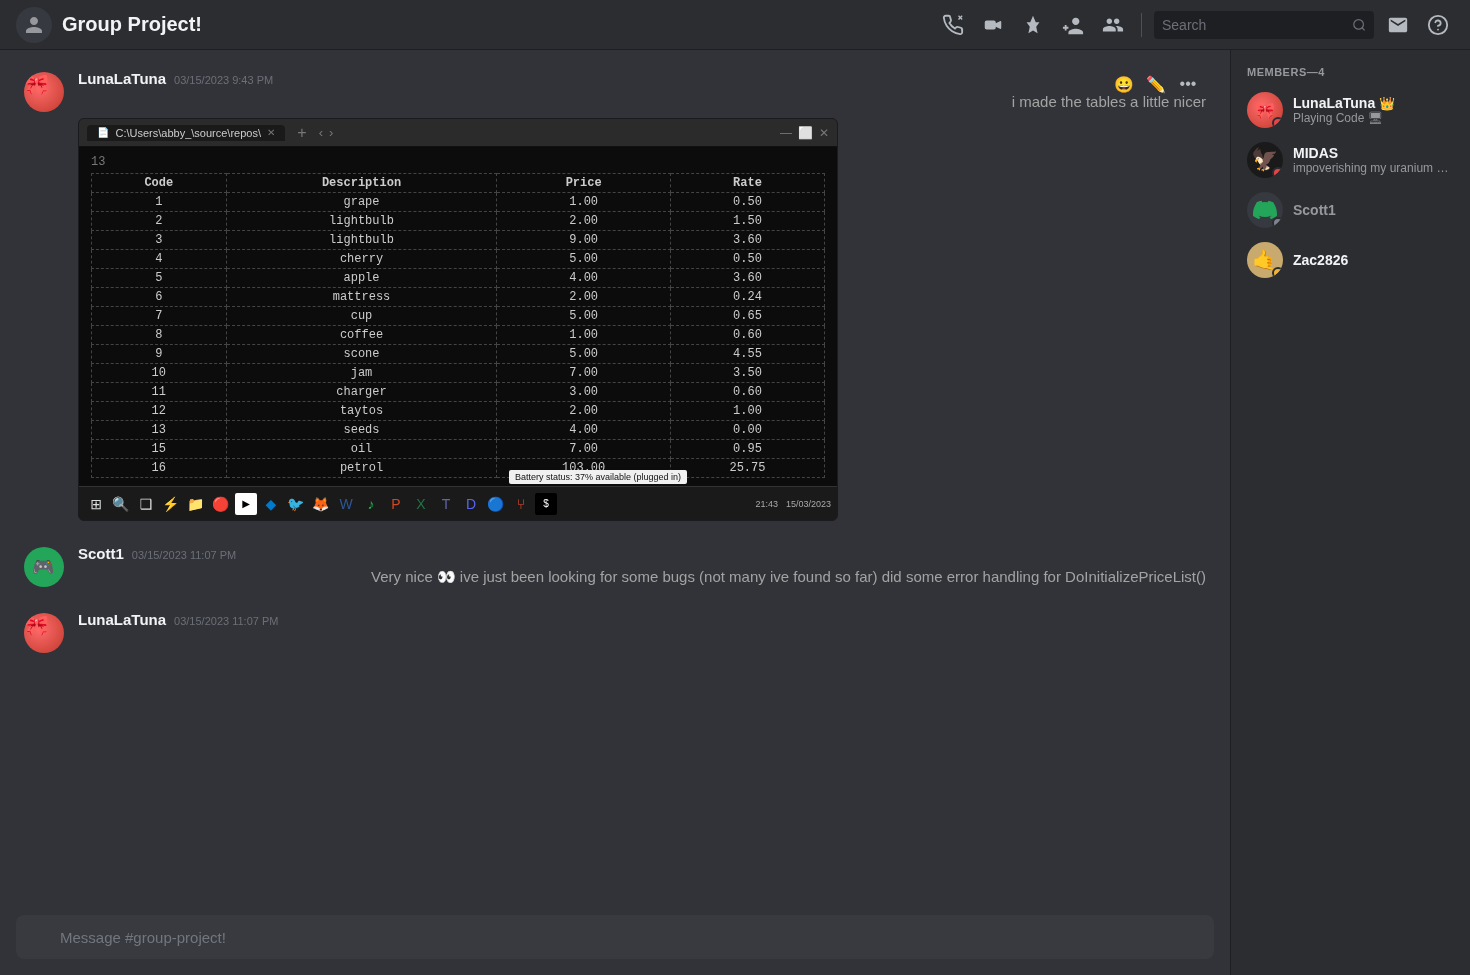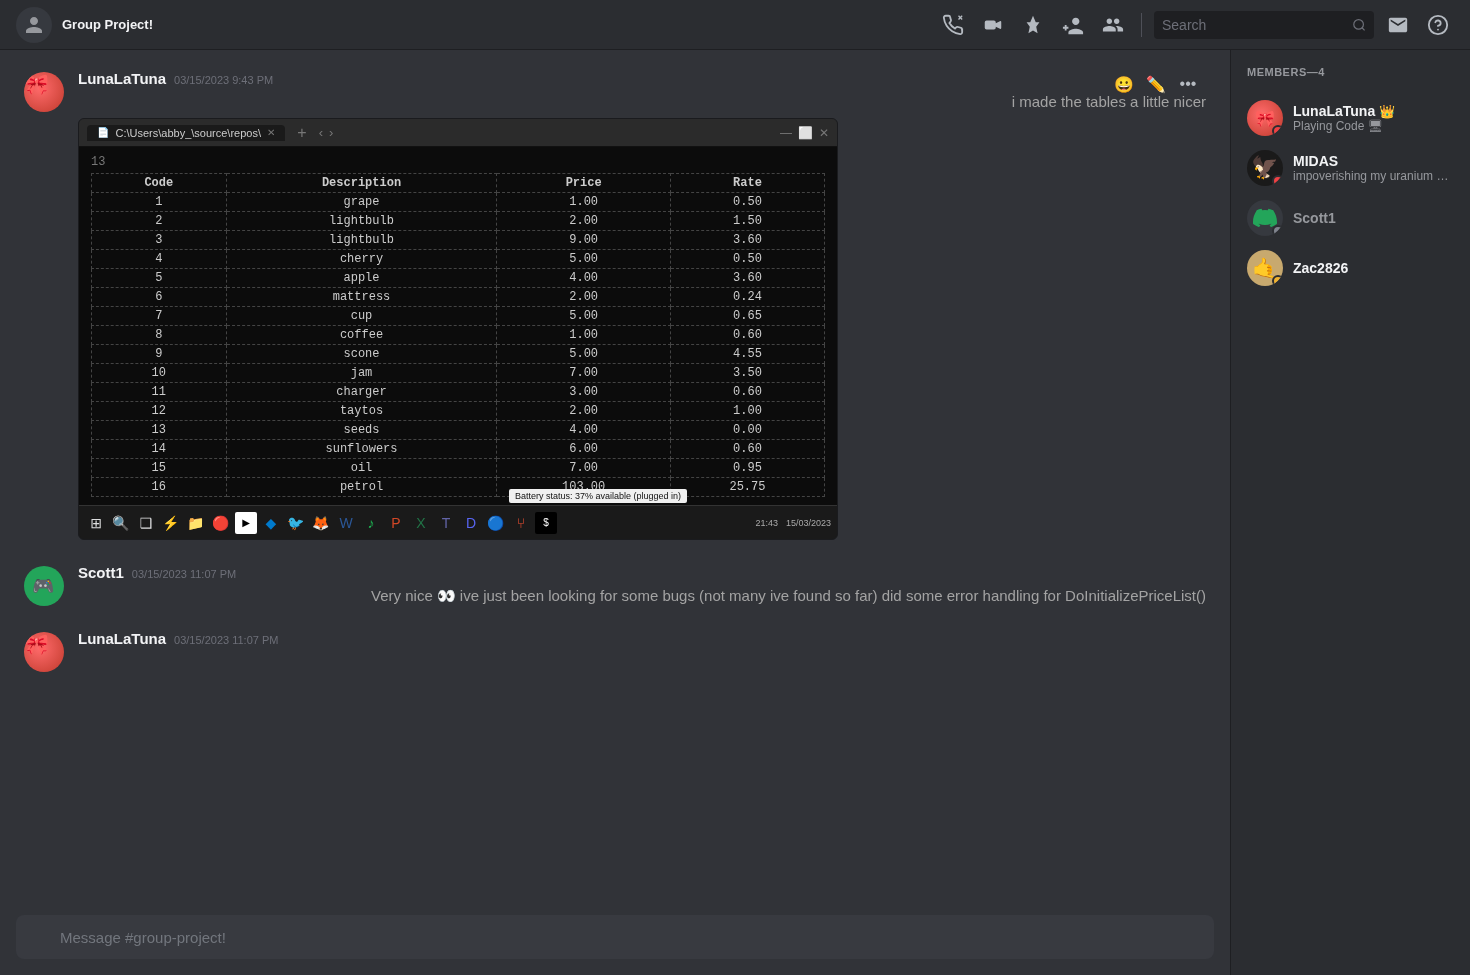--- a/index.html
+++ b/index.html
@@ -26,21 +26,21 @@
       gap: 12px;
     }
     .topbar-left {
       display: flex;
       align-items: center;
       gap: 10px;
       flex: 1;
     }
     .topbar-title {
       font-weight: 700;
-      font-size: 13px;
+      font-size: 20px;
       color: #f2f3f5;
     }
     .topbar-actions {
       display: flex;
       align-items: center;
       gap: 8px;
     }
     .topbar-icon {
       width: 32px;
       height: 32px;
@@ -259,21 +259,21 @@
       padding: 16px 8px;
       flex-shrink: 0;
       overflow-y: auto;
     }
     .members-header {
       font-size: 11px;
       font-weight: 700;
       color: #96989d;
       text-transform: uppercase;
       letter-spacing: 0.5px;
-      margin-bottom: 16px;
+      margin-bottom: 8px;
       padding: 0 8px;
     }
     .member-item {
       display: flex;
       align-items: center;
       gap: 10px;
       padding: 6px 8px;
       border-radius: 4px;
       cursor: pointer;
       margin-bottom: 2px;
@@ -554,26 +554,20 @@
                       <td>2.00</td>
                       <td>1.00</td>
                     </tr>
                     <tr>
                       <td>13</td>
                       <td>seeds</td>
                       <td>4.00</td>
                       <td>0.00</td>
                     </tr>
                     <tr>
-                      <td>14</td>
-                      <td>sunflowers</td>
-                      <td>6.00</td>
-                      <td>0.60</td>
-                    </tr>
-                    <tr>
                       <td>15</td>
                       <td>oil</td>
                       <td>7.00</td>
                       <td>0.95</td>
                     </tr>
                     <tr>
                       <td>16</td>
                       <td>petrol</td>
                       <td>103.00</td>
                       <td>25.75</td>

